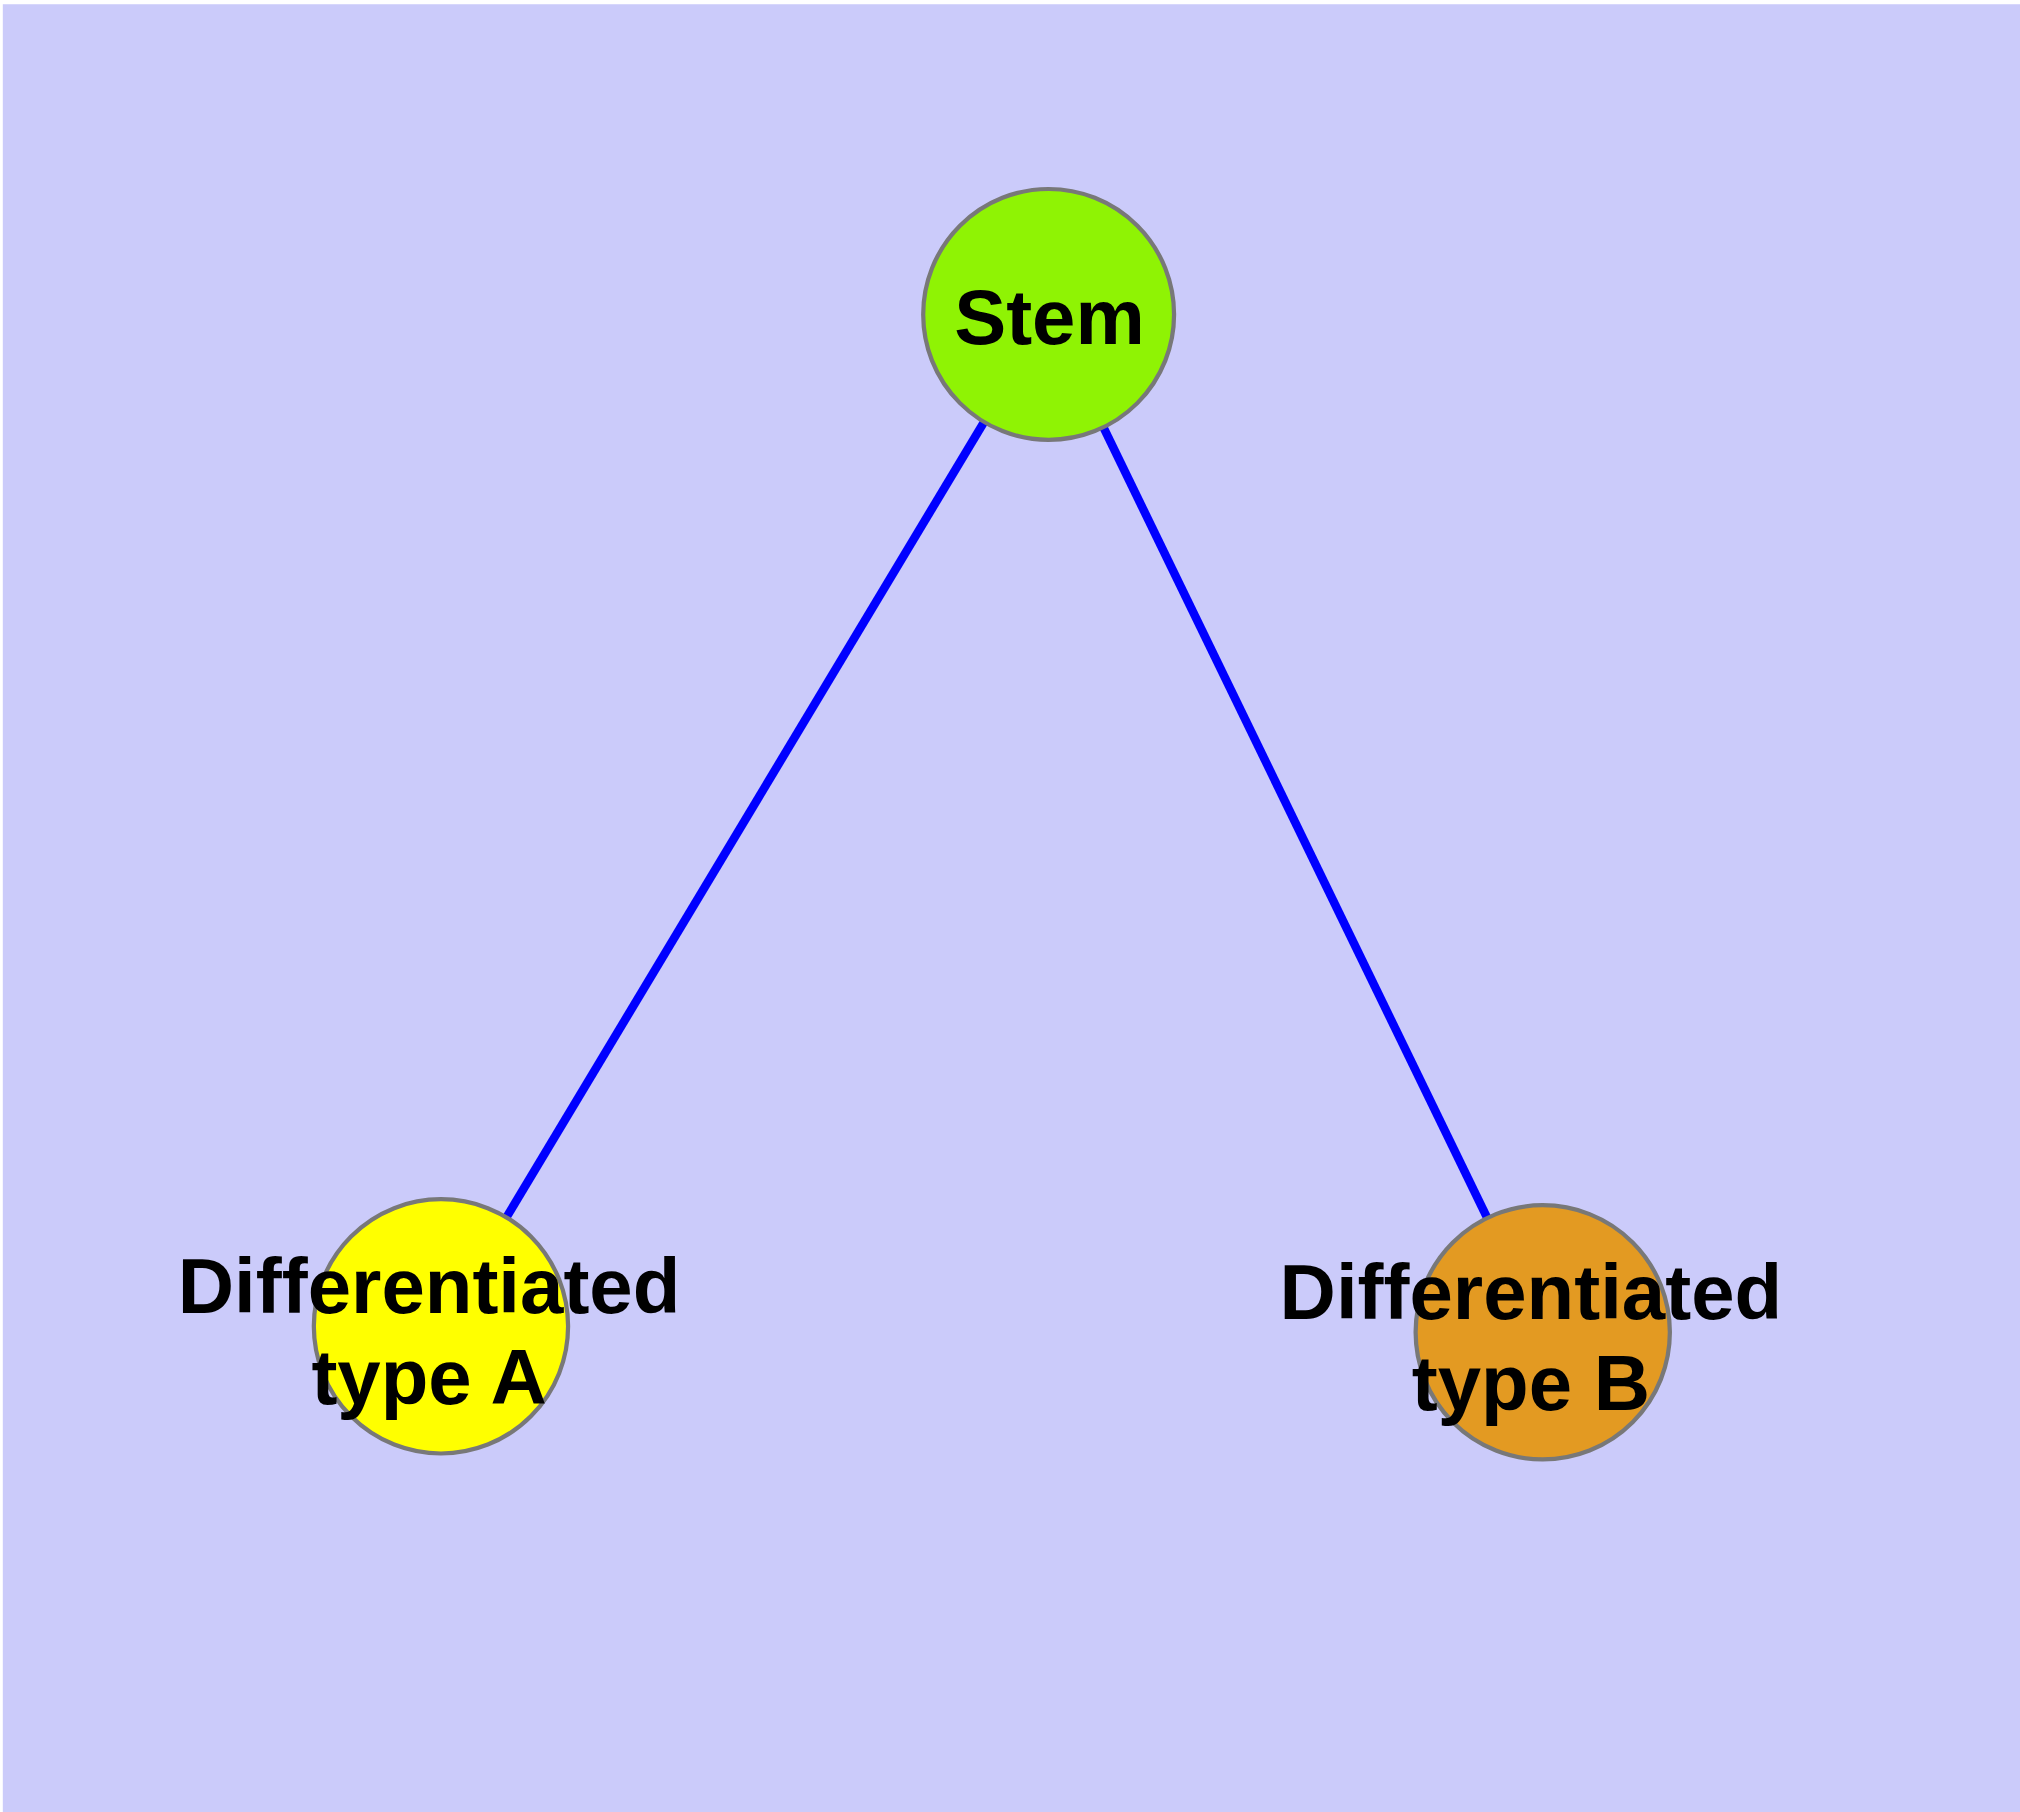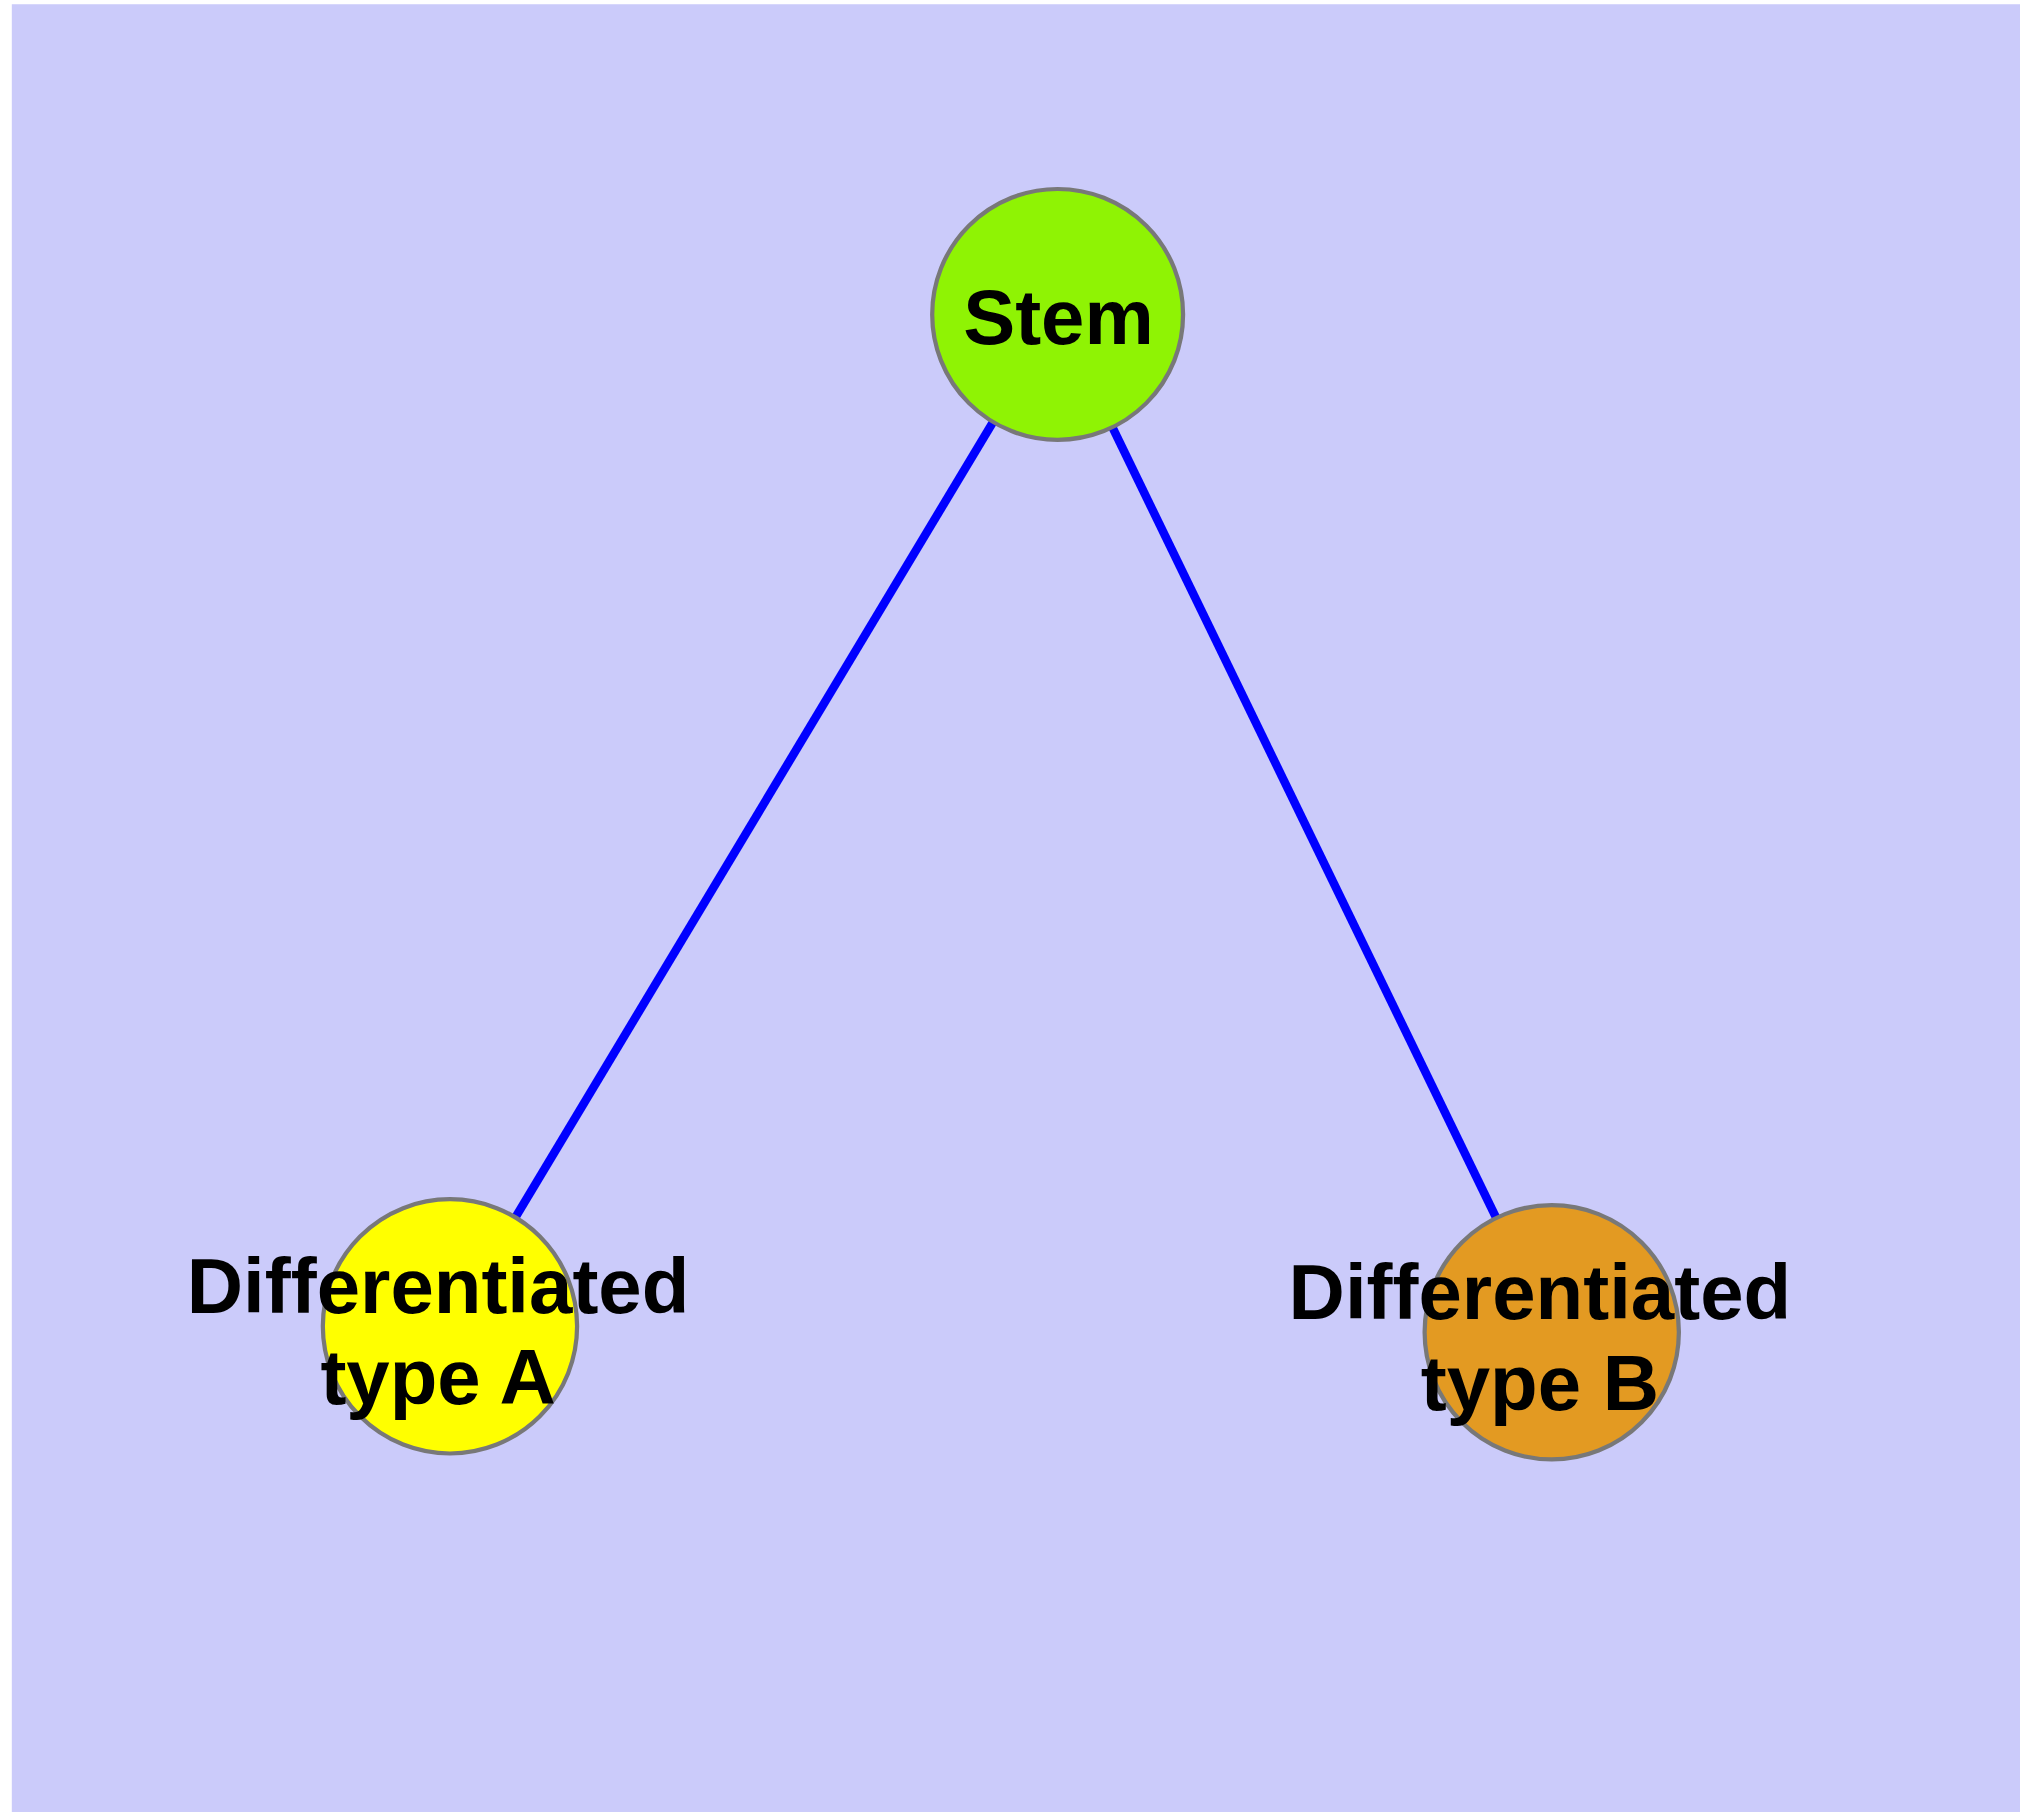--- a/index.html
+++ b/index.html
@@ -7,21 +7,21 @@
     padding: 0;
     background: #ffffff;
     width: 2021px;
     height: 1812px;
     overflow: hidden;
     font-family: "Liberation Sans", sans-serif;
   }
   .canvas-wrap {
     position: absolute;
     top: 0;
-    left: 9px;
+    left: 0;
     width: 1632px;
     height: 1812px;
   }
   svg { display: block; }
   .edge {
     stroke-width: 10;
     fill: none;
     stroke-linecap: butt;
   }
   .node-circle {

